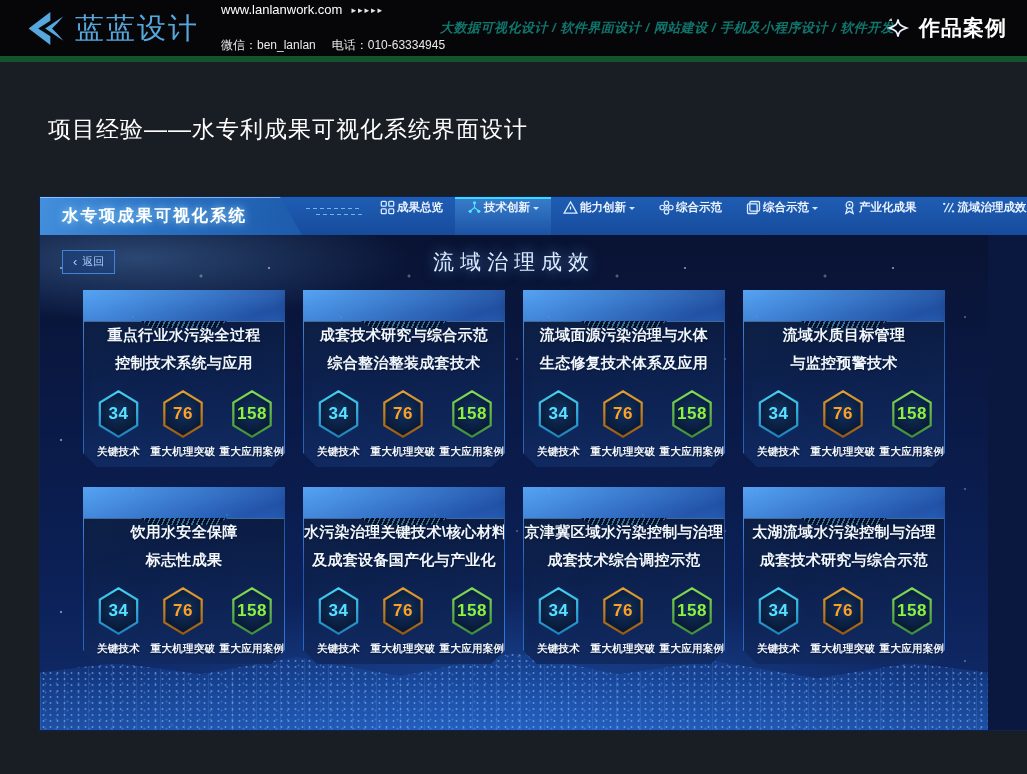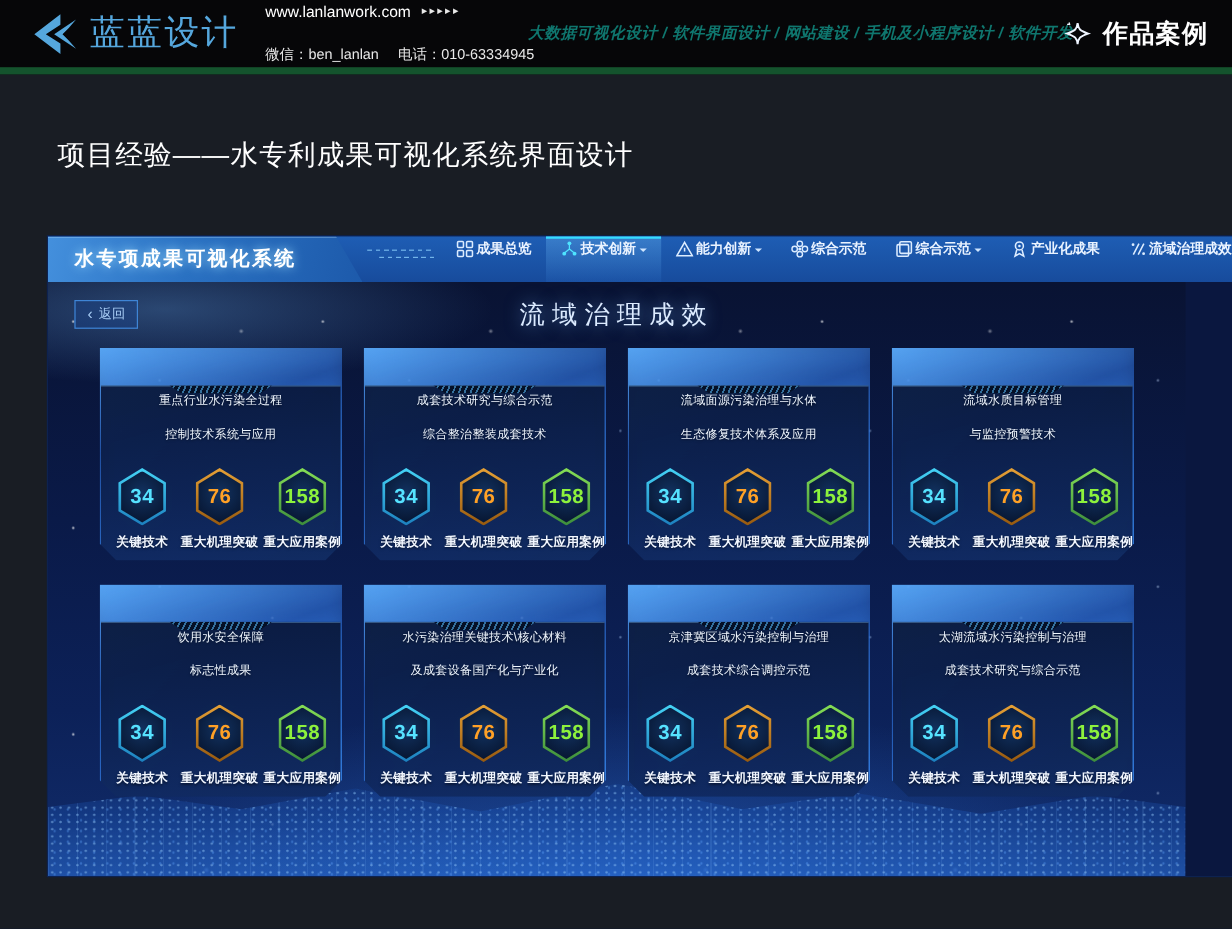--- a/index.html
+++ b/index.html
@@ -63,21 +63,21 @@
  linear-gradient(180deg,rgba(20,60,140,0) 0%,rgba(30,90,190,.38) 45%,rgba(46,118,225,.55) 100%);
  background-size:7px 6px,11px 9px,100% 100%,100% 100%;
  clip-path:polygon(0 40%,8% 30%,17% 42%,27% 24%,38% 44%,50% 20%,61% 42%,71% 28%,82% 46%,92% 30%,100% 40%,100% 100%,0 100%)}
 
 
 .cards{position:absolute;left:43px;top:55px;width:862px;display:grid;grid-template-columns:repeat(4,202px);column-gap:18px;row-gap:20px;z-index:3}
 .card{height:177px;padding:1px;cursor:pointer;background:linear-gradient(160deg,rgba(90,170,250,.95),rgba(45,105,205,.55) 35%,rgba(55,135,235,.85));clip-path:polygon(0 0,100% 0,100% calc(100% - 14px),calc(100% - 14px) 100%,14px 100%,0 calc(100% - 14px));filter:drop-shadow(0 0 6px rgba(50,130,240,.5))}
 .card-in{position:relative;width:100%;height:100%;clip-path:polygon(0 0,100% 0,100% calc(100% - 13px),calc(100% - 13px) 100%,13px 100%,0 calc(100% - 13px));background:linear-gradient(180deg,rgba(10,25,60,.94) 0%,rgba(12,31,76,.92) 55%,rgba(15,38,92,.9) 100%);box-shadow:inset 0 1px 0 rgba(130,200,255,.45)}
 .notch{position:absolute;left:50%;top:0;transform:translateX(-50%);width:86px;height:7px;background:repeating-linear-gradient(115deg,transparent 0 3px,rgba(90,190,255,.55) 3px 4.5px),#051026;clip-path:polygon(0 0,100% 0,88% 100%,12% 100%)}
 .ct{margin-top:30px;text-align:center}
-.ct-l{color:#f0f7ff;font-size:10px;font-weight:normal;line-height:28px;letter-spacing:.3px;text-shadow:0 1px 2px rgba(0,0,0,.45);white-space:nowrap}
+.ct-l{color:#f0f7ff;font-size:15px;font-weight:bold;line-height:28px;letter-spacing:.3px;text-shadow:0 1px 2px rgba(0,0,0,.45);white-space:nowrap}
 .stats{margin-top:13px;display:flex;justify-content:flex-end;gap:5px}
 .stat{display:flex;flex-direction:column;align-items:center;width:64px}
 .stat:first-child{width:55px}
 .hex{width:44px;height:48px;clip-path:polygon(50% 0,95% 25%,95% 75%,50% 100%,5% 75%,5% 25%);display:flex;padding:2.5px}
 .hex.c{background:linear-gradient(180deg,#45d3f5,#1c7fbe);filter:drop-shadow(0 0 4px rgba(70,205,255,.65))}
 .hex.o{background:linear-gradient(180deg,#e6a136,#96590f);filter:drop-shadow(0 0 4px rgba(255,160,40,.55))}
 .hex.g{background:linear-gradient(180deg,#86df55,#3c8c3c);filter:drop-shadow(0 0 4px rgba(140,240,80,.55))}
 .hx-in{flex:1;clip-path:polygon(50% 0,95% 25%,95% 75%,50% 100%,5% 75%,5% 25%);background:radial-gradient(circle at 50% 42%,#123260,#071632 78%);display:flex;align-items:center;justify-content:center}
 .hx-v{font-size:17px;font-weight:bold;letter-spacing:.5px}
 .hx-v.c{color:#56e2ff}.hx-v.o{color:#ffa126}.hx-v.g{color:#8df23c}

